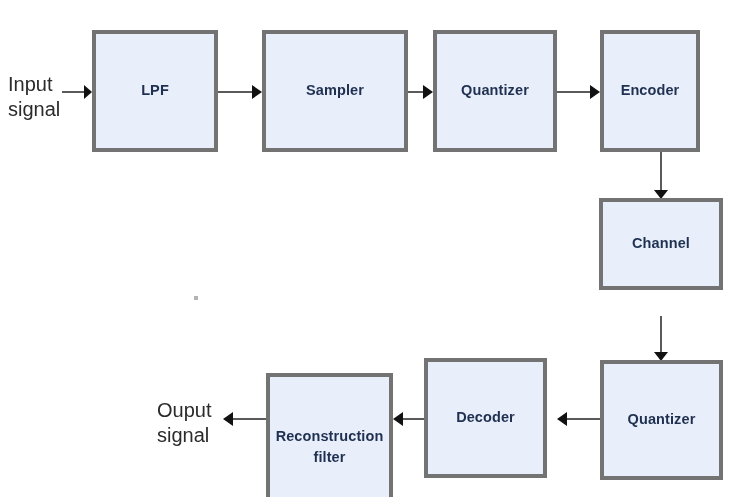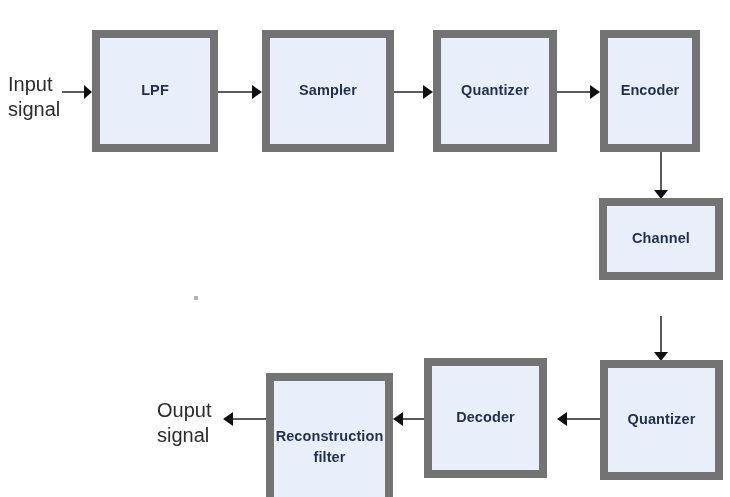--- a/index.html
+++ b/index.html
@@ -14,21 +14,21 @@
     position: relative;
     width: 730px;
     height: 497px;
     background: #ffffff;
     overflow: hidden;
   }
   .block {
     position: absolute;
     box-sizing: border-box;
     background: #e8eefa;
-    border: 8px solid #737373;
+    border: 4px solid #737373;
     display: flex;
     align-items: center;
     justify-content: center;
     text-align: center;
   }
   .block-label {
     font-family: "Liberation Sans", sans-serif;
     font-weight: bold;
     font-size: 14.5px;
     color: #1f3050;
@@ -116,33 +116,33 @@
     <g>
       <line class="arrow-line" x1="266" y1="419" x2="232" y2="419"></line>
       <polygon class="arrow-head" points="233,412 223,419 233,426"></polygon>
     </g>
   </svg>
 
   <div class="block" style="left:92px; top:30px; width:126px; height:122px;">
     <span class="block-label">LPF</span>
   </div>
 
-  <div class="block" style="left:262px; top:30px; width:132px; height:122px;">
+  <div class="block" style="left:262px; top:30px; width:146px; height:122px;">
     <span class="block-label">Sampler</span>
   </div>
 
   <div class="block" style="left:433px; top:30px; width:124px; height:122px;">
     <span class="block-label">Quantizer</span>
   </div>
 
   <div class="block" style="left:600px; top:30px; width:100px; height:122px;">
     <span class="block-label">Encoder</span>
   </div>
 
-  <div class="block" style="left:599px; top:198px; width:124px; height:82px;">
+  <div class="block" style="left:599px; top:198px; width:124px; height:92px;">
     <span class="block-label">Channel</span>
   </div>
 
   <div class="block" style="left:600px; top:360px; width:123px; height:120px;">
     <span class="block-label">Quantizer</span>
   </div>
 
   <div class="block" style="left:424px; top:358px; width:123px; height:120px;">
     <span class="block-label">Decoder</span>
   </div>

